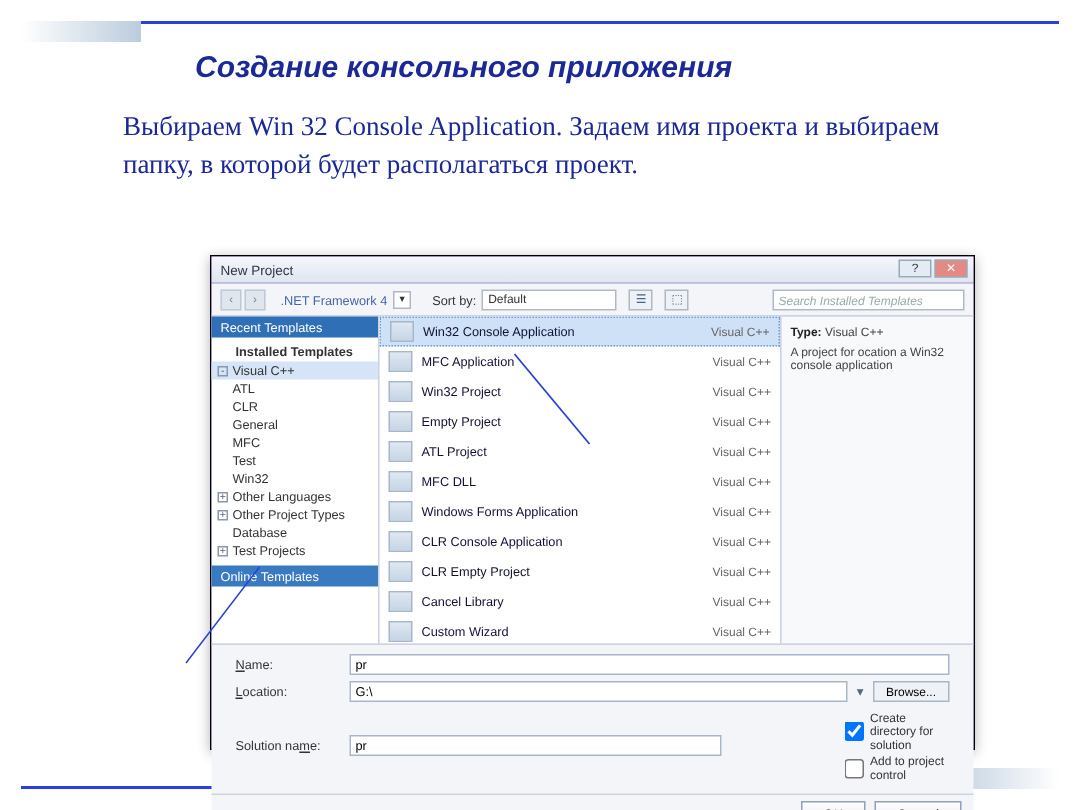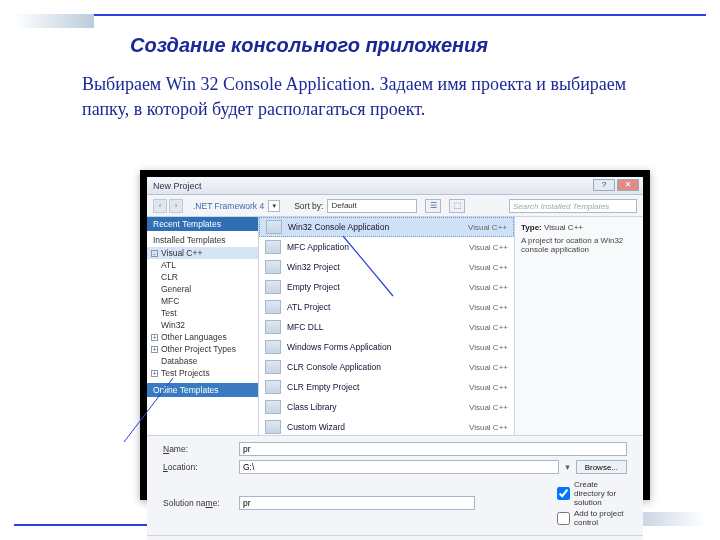--- a/index.html
+++ b/index.html
@@ -3,40 +3,40 @@
 <meta charset="utf-8">
 <style>
   * { box-sizing: border-box; margin: 0; padding: 0; }
   body { font-family: "Segoe UI", Tahoma, sans-serif; background: #fff; }
   .slide { width: 720px; height: 540px; position: relative; }
   .slide-frame { position: absolute; inset: 14px; border-top: 2px solid #2a40d8; border-bottom: 2px solid #2a40d8; }
   .gradbar { position: absolute; left: 14px; top: 14px; width: 80px; height: 14px; background: linear-gradient(to right, #fff, #bcd); }
   .gradbar2 { position: absolute; right: 14px; bottom: 14px; width: 80px; height: 14px; background: linear-gradient(to left, #fff, #bcd); }
   .title { position: absolute; left: 130px; top: 34px; font-style: italic; font-weight: bold; color: #1b2897; font-size: 20px; }
   .para { position: absolute; left: 82px; top: 72px; right: 60px; color: #1b2897; font-size: 18px; line-height: 1.4; font-family: "Times New Roman", serif; }
-  .dlg { position: absolute; left: 140px; top: 170px; width: 510px; height: 330px; background: #8b5cf6; border: 7px solid #000000; box-shadow: 0 2px 8px rgba(0,0,0,.3); font-size: 9px; color: #333; }
+  .dlg { position: absolute; left: 140px; top: 170px; width: 510px; height: 330px; background: #8b5cf6; border: 1px solid #000000; box-shadow: 0 2px 8px rgba(0,0,0,.3); font-size: 9px; color: #333; }
   .dlg-title { height: 18px; background: linear-gradient(#f4f7fb,#dfe6ef); border-bottom: 1px solid #b8c2d0; display: flex; align-items: center; padding: 0 6px; font-size: 9px; color: #334; }
   .win-ctrls { position: absolute; right: 4px; top: 2px; display: flex; gap: 2px; }
   .win-btn { width: 22px; height: 12px; background: #e5ebf2; border: 1px solid #9ab; font-size: 8px; text-align: center; line-height: 10px; }
   .win-btn.close { background: #e38a84; color: #fff; }
   .toolbar { height: 22px; background: #f3f5f8; border-bottom: 1px solid #cbd4df; display: flex; align-items: center; gap: 4px; padding: 0 6px; }
   .nav-tabs { display: flex; gap: 2px; align-items: center; }
   .nav-btn { width: 14px; height: 14px; background: #e0e6ee; border: 1px solid #c0cad6; font-size: 8px; text-align: center; line-height: 12px; color: #789; }
   .fw-label { font-size: 8.5px; color: #46a; margin-left: 6px; }
   .fw-drop { width: 12px; height: 12px; border: 1px solid #b0b8c4; background: #fff; font-size: 7px; text-align: center; line-height: 10px; }
   .sort-lbl { font-size: 8.5px; margin-left: 10px; }
   .sort-sel { width: 90px; height: 14px; border: 1px solid #b0b8c4; background: #fff; padding: 0 3px; font-size: 8px; line-height: 12px; }
   .view-btn { width: 16px; height: 14px; border: 1px solid #b0b8c4; background: #eef2f7; margin-left: 4px; font-size: 8px; text-align:center; line-height:12px; color:#468; }
   .search { margin-left: auto; width: 128px; height: 14px; border: 1px solid #b0b8c4; background: #fff; padding: 0 3px; font-size: 8px; color: #9aa; font-style: italic; line-height: 13px; }
   .body { display: flex; height: 218px; }
   .sidebar { width: 112px; background: #fff; border-right: 1px solid #cbd4df; display: flex; flex-direction: column; }
   .side-h { background: #2f6fb5; color: #fff; padding: 2px 6px; font-size: 8.5px; }
   .side-h.dark { background: #3a7ac0; }
   .side-sec { padding: 2px 0 4px; font-size: 8.5px; }
-  .side-bold { font-weight: normal; padding: 2px 6px; }
+  .side-bold { font-weight: bold; padding: 2px 16px; }
   .side-item { padding: 1px 6px 1px 14px; }
   .tree-li { display: flex; align-items: center; gap: 3px; padding: 1px 4px; }
   .tree-li .pm { width:7px; height:7px; border:1px solid #8a98a8; font-size:7px; line-height:5px; text-align:center; color:#567; }
   .tree-sel { background: #d6e4f7; }
   .list { flex: 1; background: #fff; border-right: 1px solid #cbd4df; overflow: hidden; }
   .list-item { display: flex; align-items: center; height: 20px; padding: 0 6px; gap: 6px; font-size: 8.5px; }
   .list-item.sel { background: #cfe1f7; border: 1px dotted #6b9bd6; }
   .li-icon { width: 16px; height: 14px; background: linear-gradient(#dfe8f2,#c6d4e4); border: 1px solid #a7b6c8; }
   .li-name { flex: 1; color: #113; }
   .li-type { color: #666; font-size: 8px; }
@@ -167,21 +167,21 @@
             <div class="li-name">CLR Console Application</div>
             <div class="li-type">Visual C++</div>
           </div>
           <div class="list-item">
             <div class="li-icon"></div>
             <div class="li-name">CLR Empty Project</div>
             <div class="li-type">Visual C++</div>
           </div>
           <div class="list-item">
             <div class="li-icon"></div>
-            <div class="li-name">Class Library</div>
+            <div class="li-name">Cancel Library</div>
             <div class="li-type">Visual C++</div>
           </div>
           <div class="list-item">
             <div class="li-icon"></div>
             <div class="li-name">Custom Wizard</div>
             <div class="li-type">Visual C++</div>
           </div>
         </div>
 
       <div class="detail">

